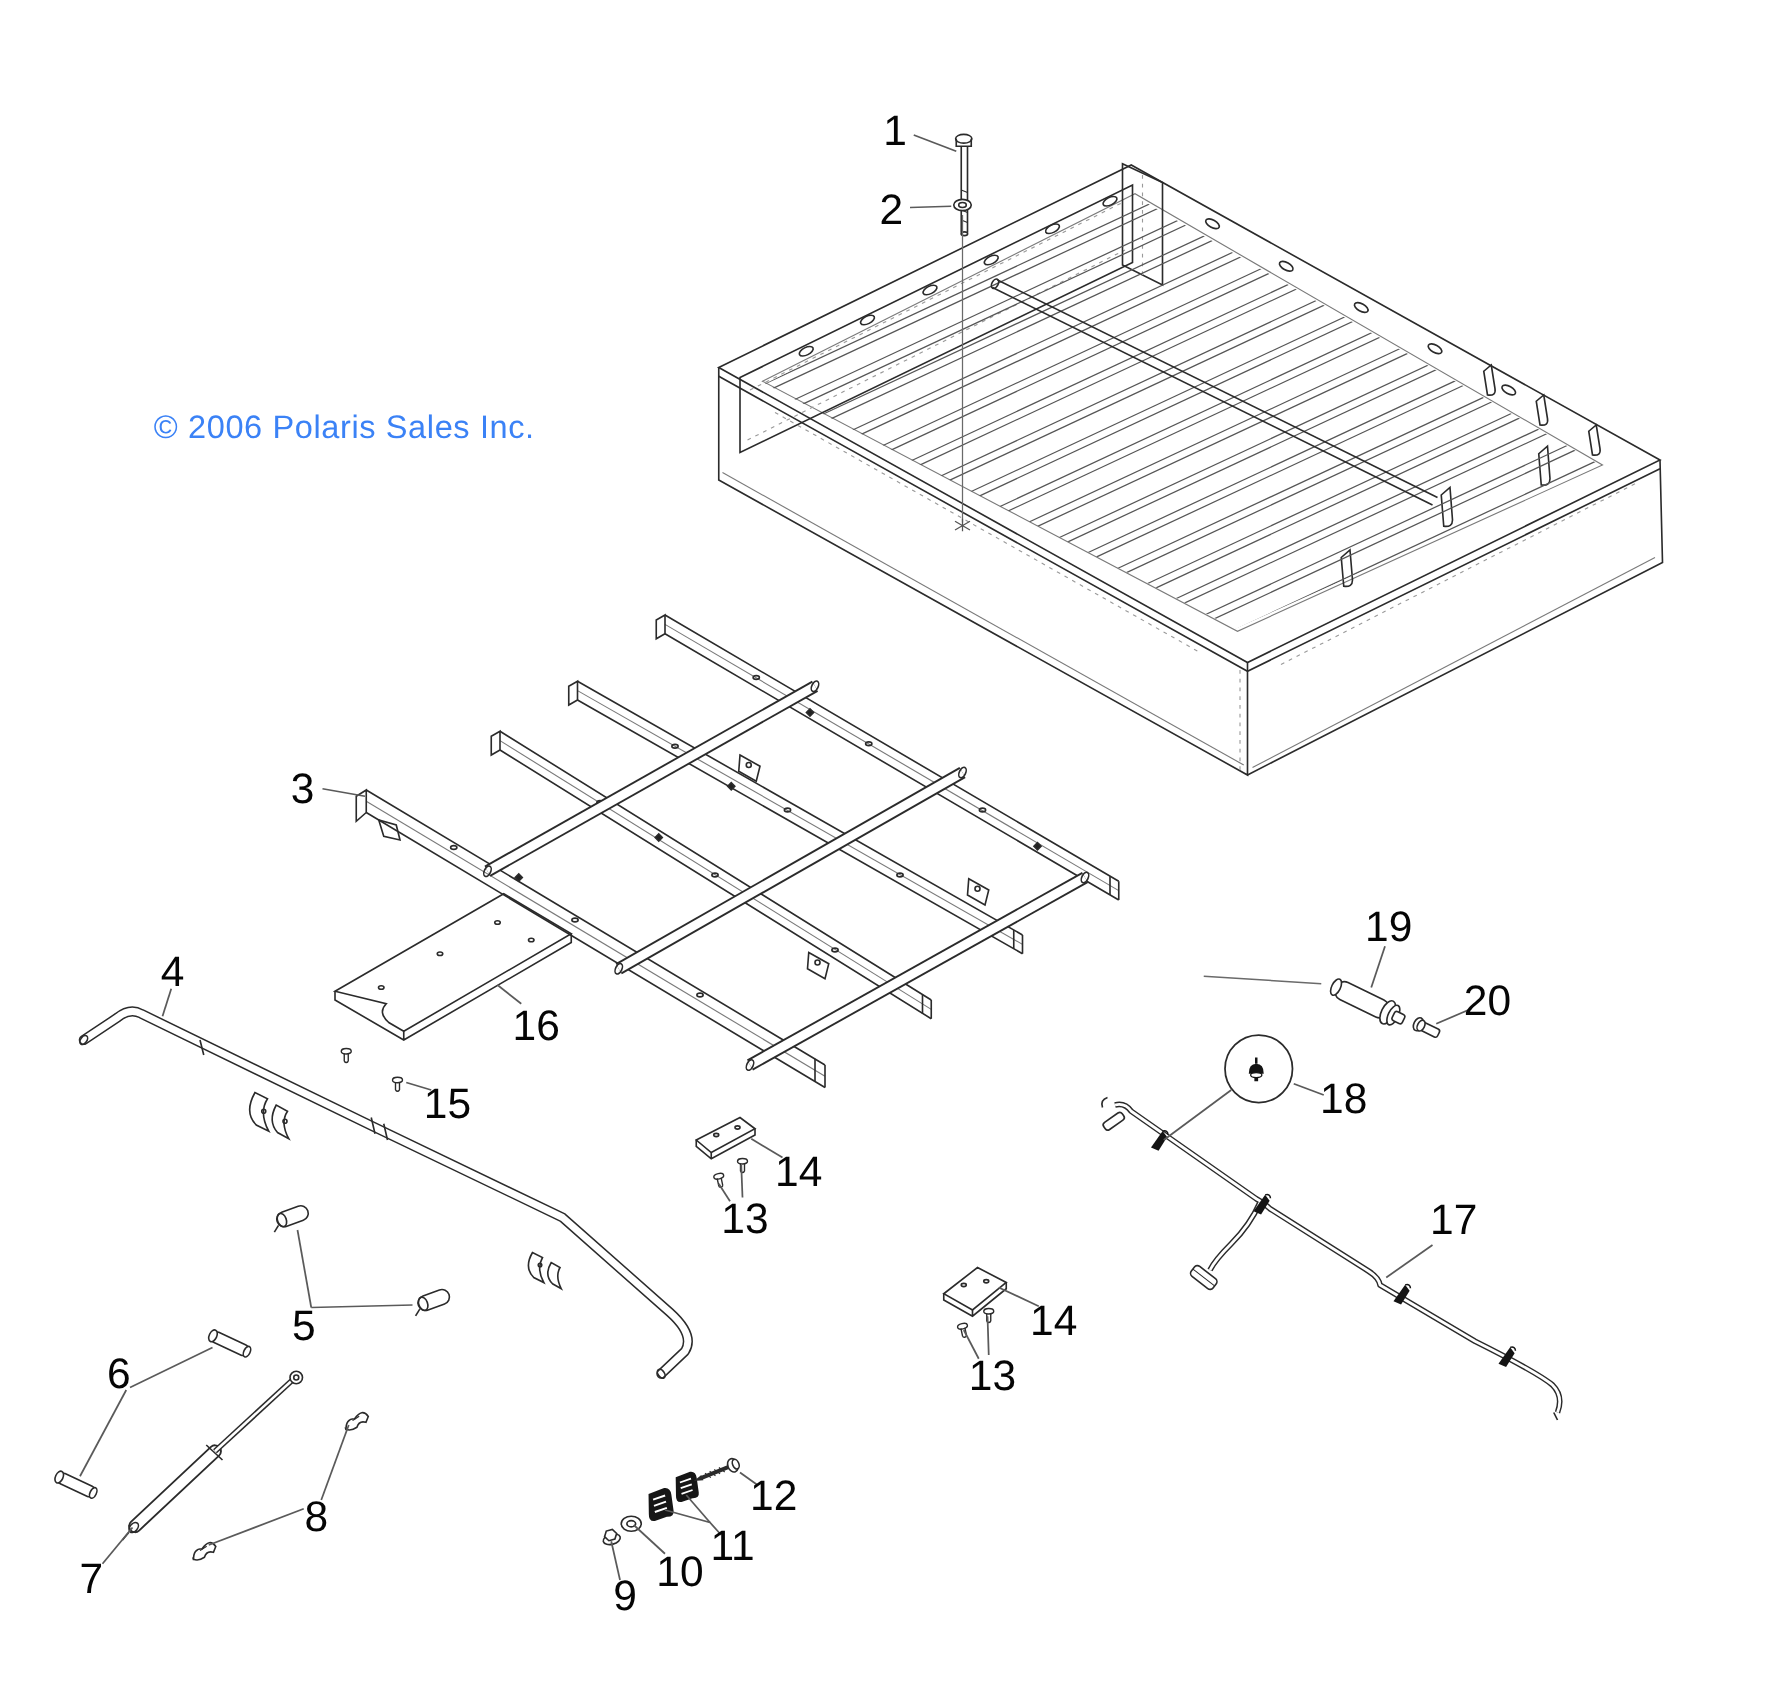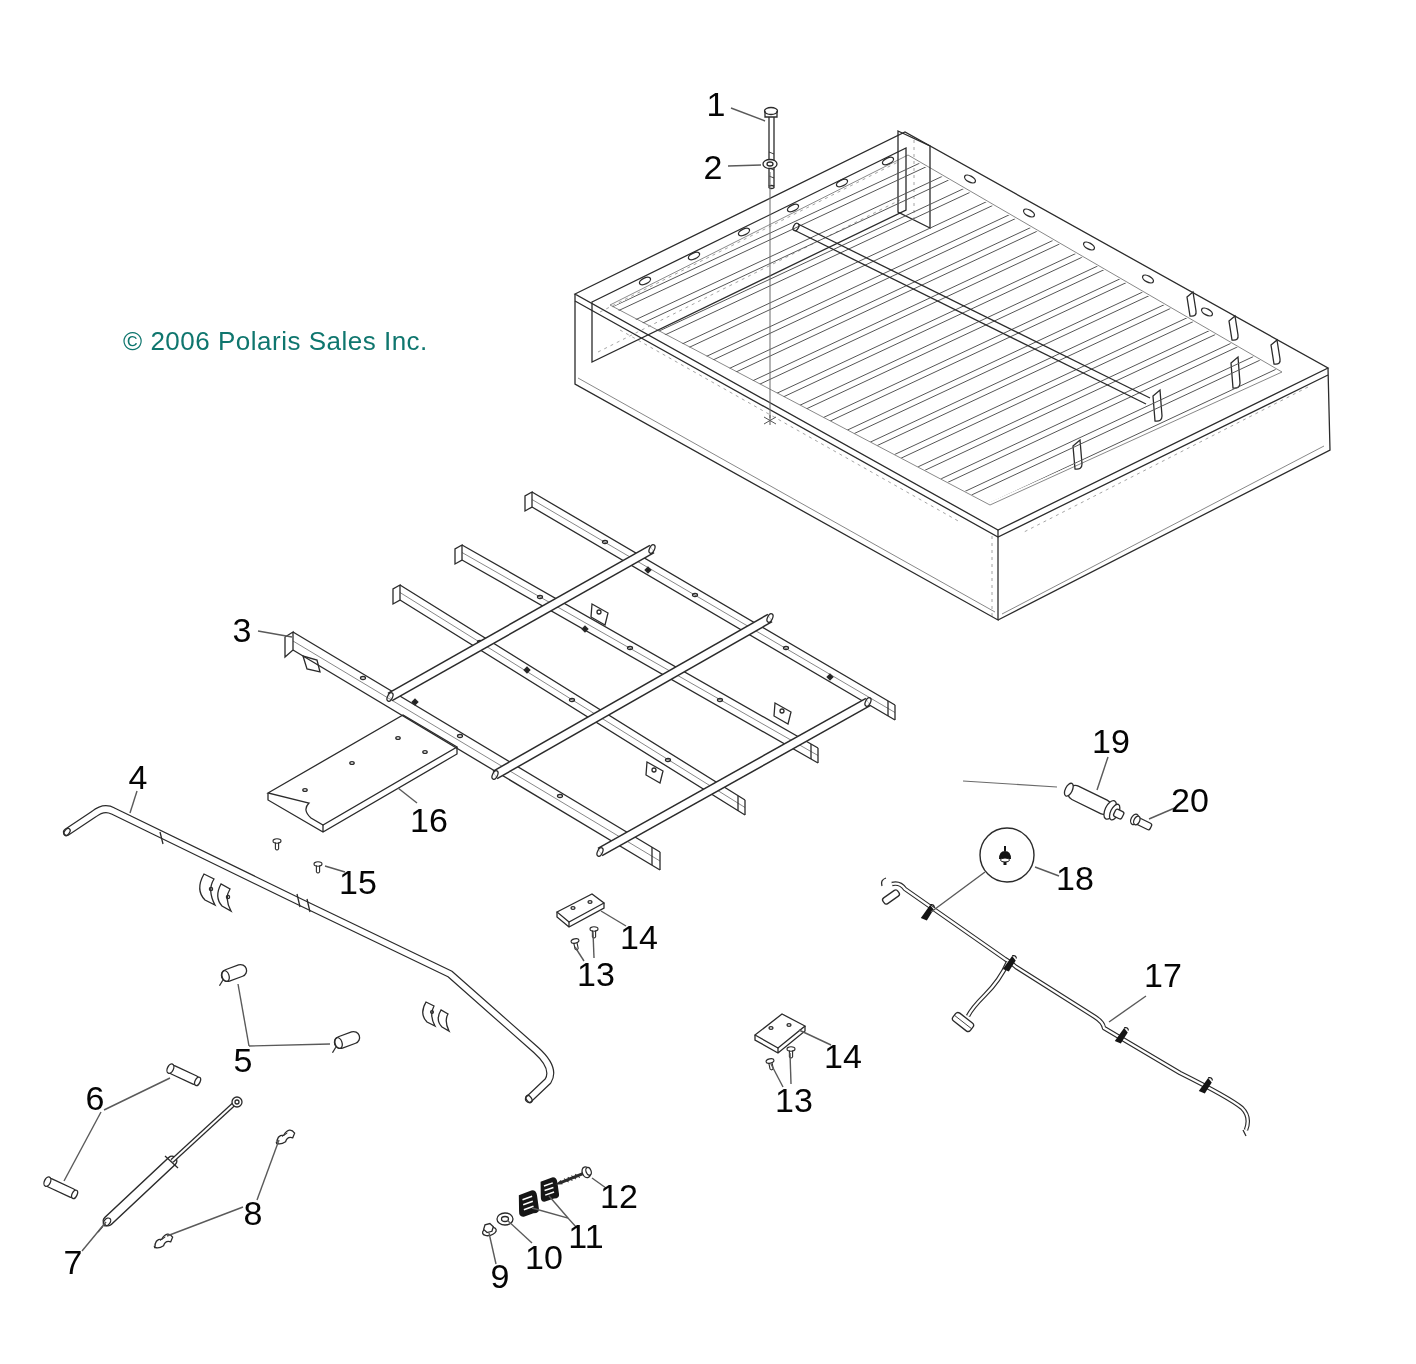--- a/index.html
+++ b/index.html
@@ -1,18 +1,18 @@
 <!DOCTYPE html>
 <html><head>
 <meta charset="utf-8">
 <style>
   html,body{margin:0;padding:0;background:#fff;}
   .stage{position:relative;width:1416px;height:1364px;background:#fff;overflow:hidden;
          font-family:"Liberation Sans",sans-serif;}
-  .copyright{position:absolute;left:123px;top:326px;font-size:26px;color:#0f766e;
+  .copyright{position:absolute;left:123px;top:326px;font-size:26px;color:#3b82f6;
              letter-spacing:0.5px;white-space:nowrap;}
   svg{position:absolute;left:0;top:0;}
   .callout-num{font-family:"Liberation Sans",sans-serif;font-size:34px;fill:#050505;
                text-anchor:middle;}
   .ln{stroke:#2b2b2b;stroke-width:1.3;fill:none;}
   .lt{stroke:#7a7a7a;stroke-width:0.9;fill:none;}
   .dash{stroke:#9a9a9a;stroke-width:0.9;fill:none;stroke-dasharray:3 4;}
 </style>
 </head>
 <body>

